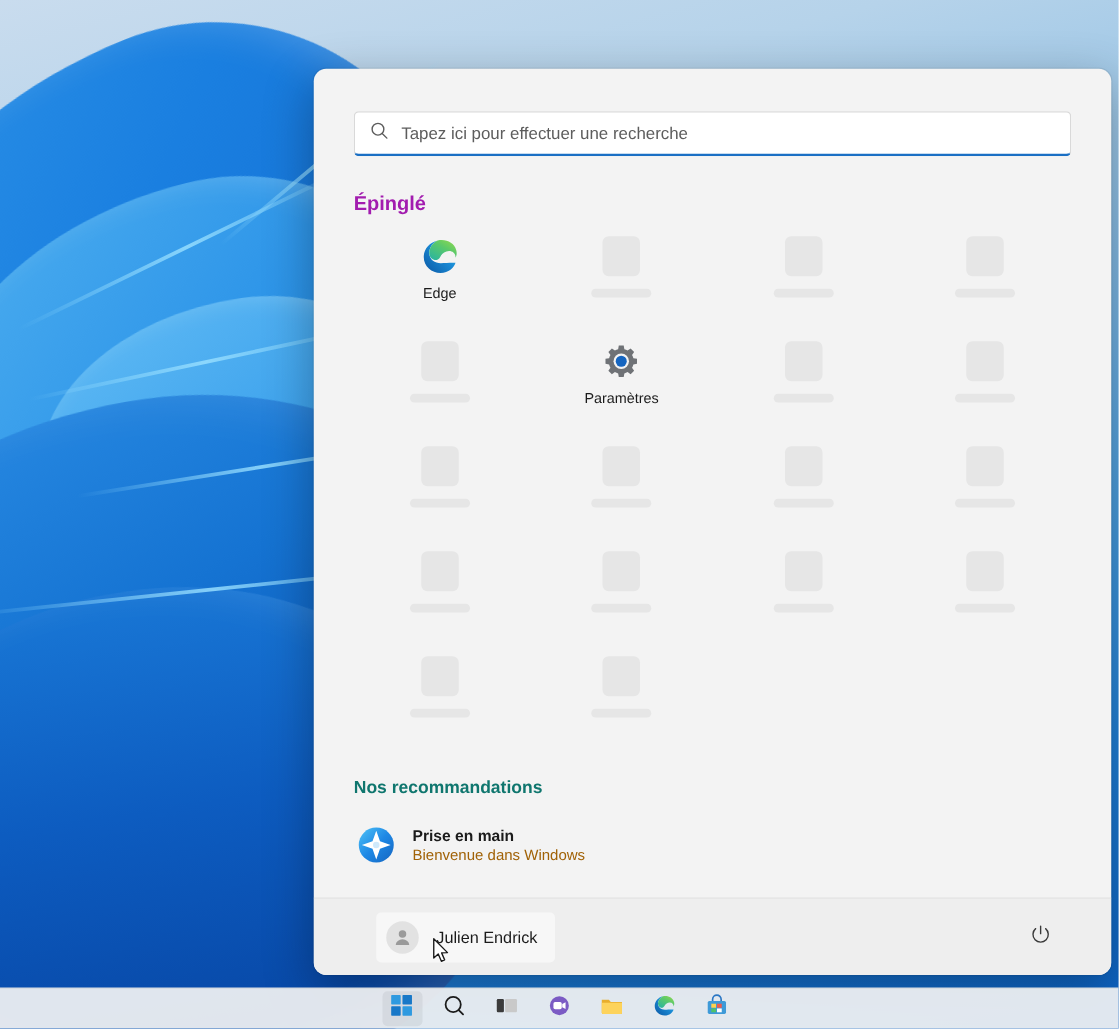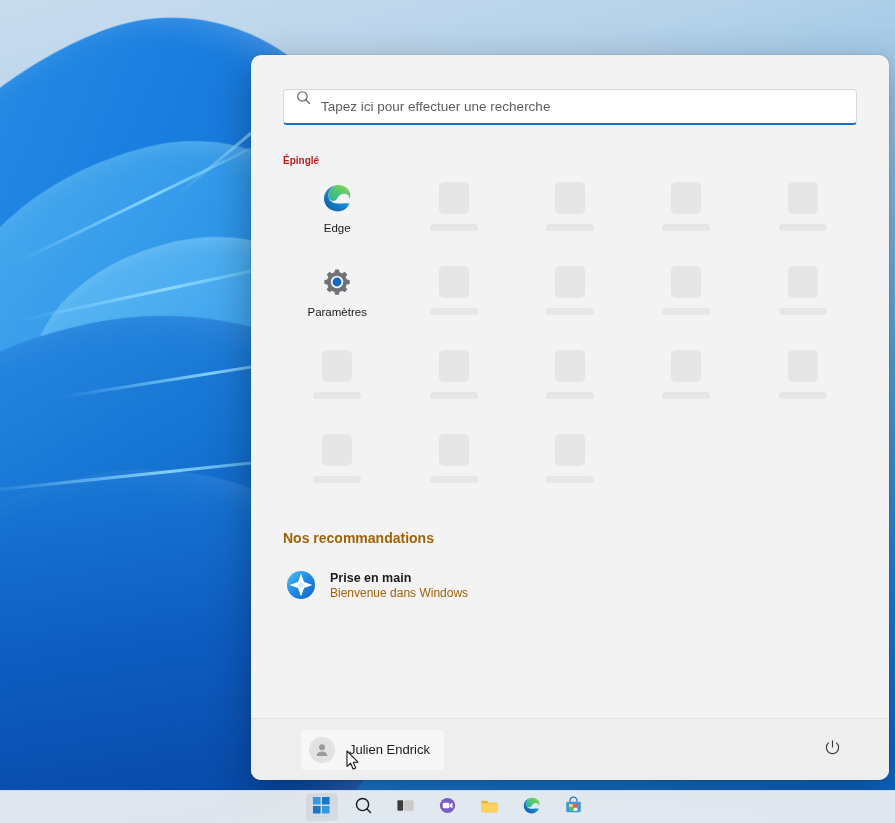--- a/index.html
+++ b/index.html
@@ -91,21 +91,21 @@
 
   
   .search-wrap { padding: 34px 32px 0 32px; }
   .search-box {
     height: 36px;
     background: #ffffff;
     border: 1px solid #d9d9d9;
     border-bottom: 2px solid #1a6fc4;
     border-radius: 4px;
     display: flex;
-    align-items: flex-start;
+    align-items: center;
     padding: 0 12px;
     gap: 10px;
   }
   .search-box svg { flex: 0 0 auto; }
   .search-input {
     border: none; outline: none; background: transparent;
     font-family: "Liberation Sans", sans-serif;
     font-size: 13.5px;
     color: #5d5d5d;
     width: 100%;
@@ -114,44 +114,44 @@
   .search-input::placeholder { color: #5d5d5d; }
 
   
   .sec-head {
     display: flex;
     align-items: center;
     justify-content: space-between;
     padding: 30px 32px 0 32px;
   }
   .sec-title {
-    font-size: 10px;
+    font-size: 16px;
     font-weight: bold;
-    color: #b91c1c;
+    color: #a21caf;
   }
   .all-apps-btn {
     display: inline-flex;
     align-items: center;
     gap: 12px;
     background: #f7f7f7;
     border: 1px solid #e2e2e2;
     border-radius: 4px;
     padding: 5px 10px 5px 12px;
     font-size: 12.5px;
     color: #1b1b1b;
     cursor: pointer;
     font-family: "Liberation Sans", sans-serif;
   }
   .all-apps-btn .chev { color: #444; font-size: 12px; line-height: 1; }
 
   
   .pinned-grid {
     padding: 16px 28px 0 28px;
     display: grid;
-    grid-template-columns: repeat(5, 1fr);
+    grid-template-columns: repeat(4, 1fr);
     row-gap: 22px;
   }
   .tile {
     display: flex;
     flex-direction: column;
     align-items: center;
     justify-content: flex-start;
     height: 62px;
     cursor: pointer;
     border-radius: 5px;
@@ -175,21 +175,21 @@
   }
   .skel-bar {
     margin-top: 10px;
     width: 48px; height: 7px;
     background: #e6e6e6;
     border-radius: 4px;
   }
 
   
   .rec-head { padding: 34px 32px 0 32px; }
-  .rec-title { font-size: 14px; font-weight: bold; color: #a16207; }
+  .rec-title { font-size: 14px; font-weight: bold; color: #0f766e; }
   .rec-list { padding: 16px 44px 0 28px; }
   .rec-item {
     display: flex; align-items: center; gap: 13px;
     padding: 7px 6px; border-radius: 5px; cursor: pointer;
     width: 290px;
   }
   .rec-icon { width: 32px; height: 32px; flex: 0 0 auto; }
   .rec-texts { display: flex; flex-direction: column; gap: 1px; }
   .rec-name { font-size: 12.5px; color: #1b1b1b; font-weight: bold; }
   .rec-sub { font-size: 12px; color: #a16207; }

